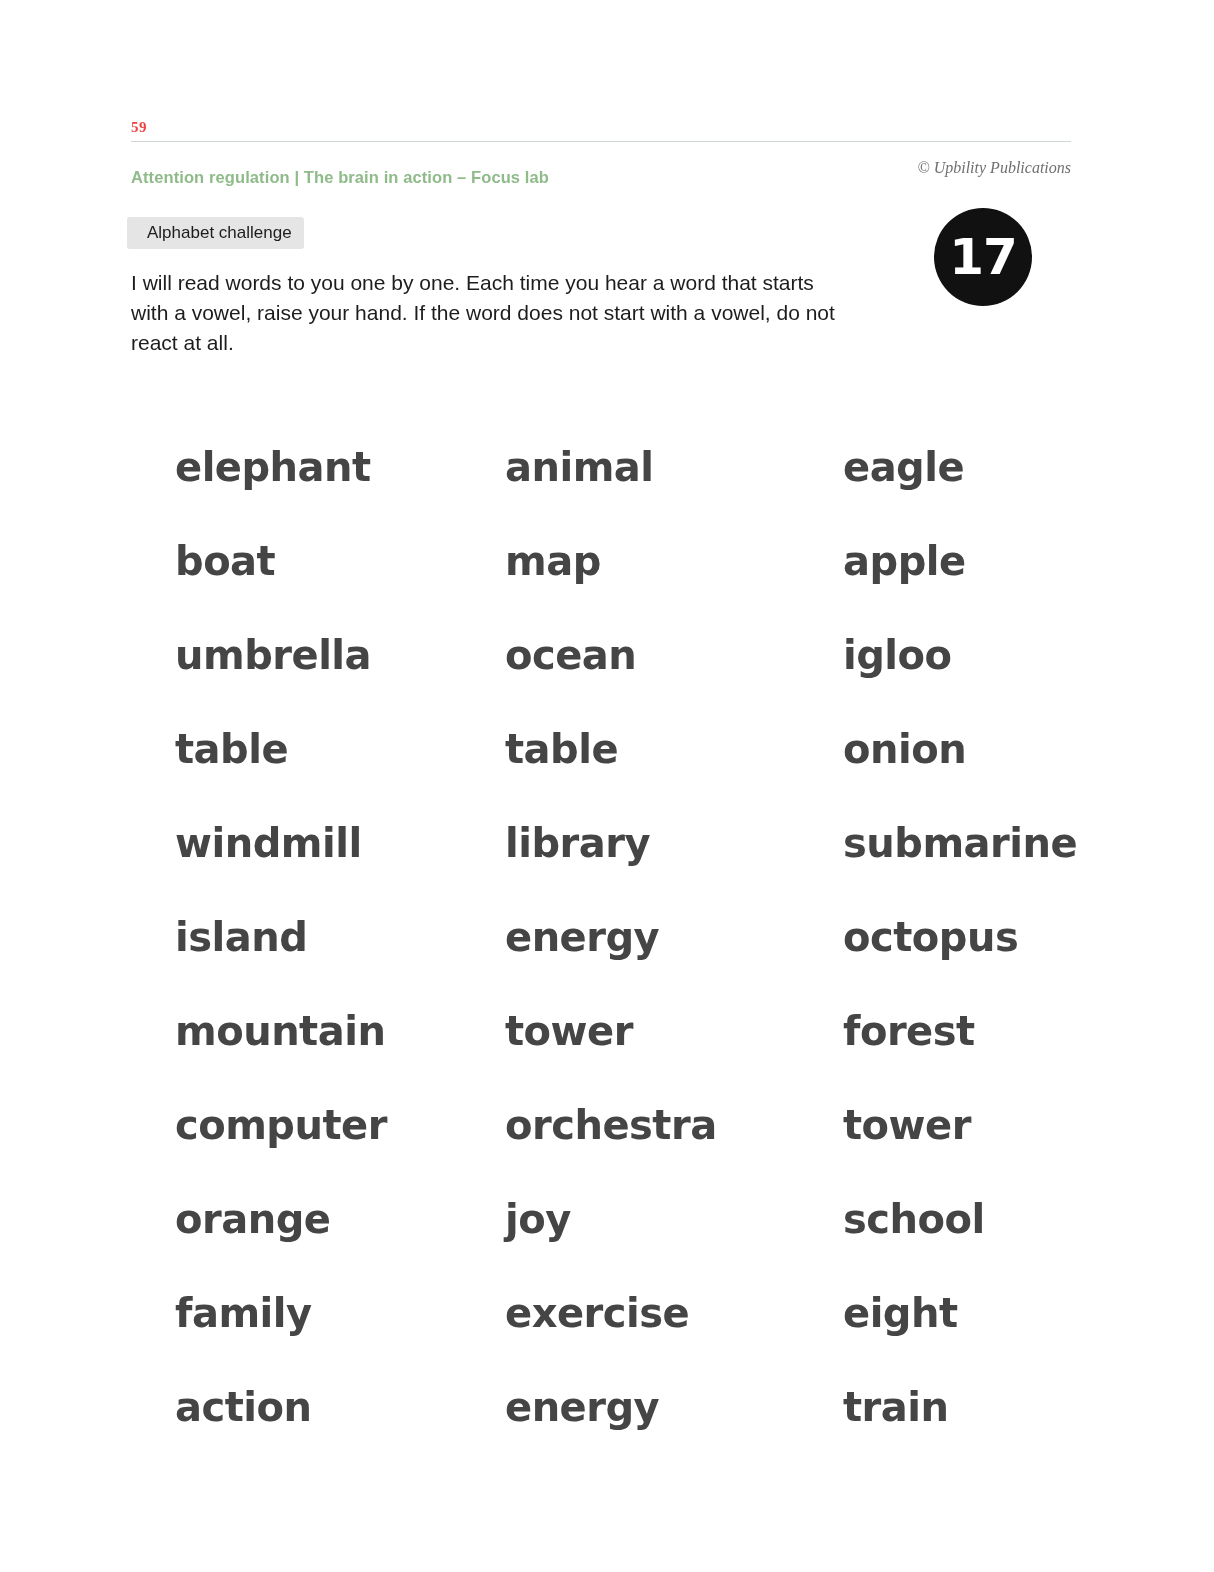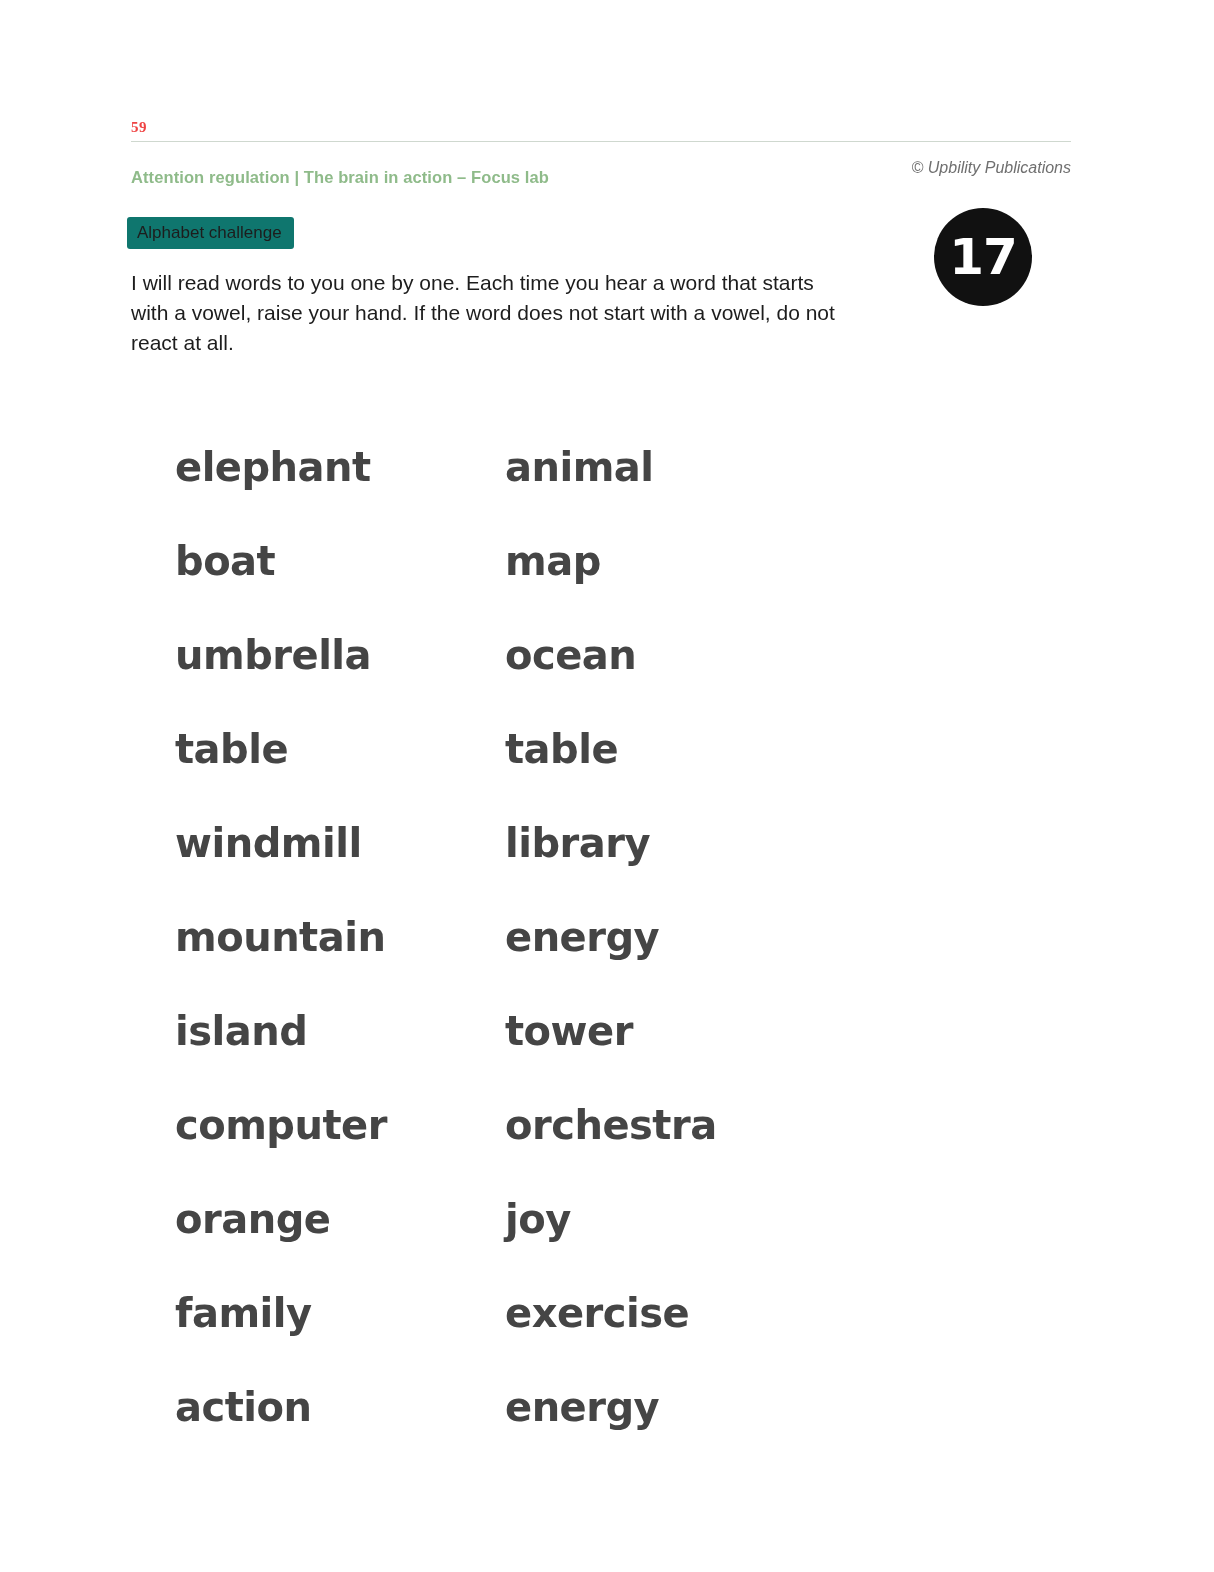--- a/index.html
+++ b/index.html
@@ -47,33 +47,33 @@
     font-family: "Liberation Sans", sans-serif;
     font-size: 16.5px;
     font-weight: bold;
     color: #8fbb8a;
     letter-spacing: 0.1px;
   }
   .publisher {
     position: absolute;
     right: 143px;
     top: 159px;
-    font-family: Liberation Sans, sans-serif;
+    font-family: Liberation Serif, serif;
     font-style: italic;
     font-size: 16px;
     color: #6f6f6f;
   }
 
   
   .title-chip {
     position: absolute;
     left: 127px;
     top: 217px;
-    background: #0f766e;
-    padding: 7px 12px 8px 10px;
+    background: #e5e5e5;
+    padding: 7px 12px 8px 20px;
     border-radius: 3px;
     font-family: "Liberation Sans", sans-serif;
     font-size: 17px;
     color: #1d1d1d;
     line-height: 1;
   }
 
   
   .instructions {
     position: absolute;
@@ -148,35 +148,48 @@
 
   <div class="instructions">I will read words to you one by one. Each time you hear a word that starts with a vowel, raise your hand. If the word does not start with a vowel, do not react at all.</div>
 
   <div class="words">
     <div class="col col-1">
       <div class="word">elephant</div>
       <div class="word">boat</div>
       <div class="word">umbrella</div>
       <div class="word">table</div>
       <div class="word">windmill</div>
+      <div class="word">island</div>
       <div class="word">mountain</div>
-      <div class="word">island</div>
       <div class="word">computer</div>
       <div class="word">orange</div>
       <div class="word">family</div>
       <div class="word">action</div>
     </div>
     <div class="col col-2">
       <div class="word">animal</div>
       <div class="word">map</div>
       <div class="word">ocean</div>
       <div class="word">table</div>
       <div class="word">library</div>
       <div class="word">energy</div>
       <div class="word">tower</div>
       <div class="word">orchestra</div>
       <div class="word">joy</div>
       <div class="word">exercise</div>
       <div class="word">energy</div>
     </div>
+    <div class="col col-3">
+      <div class="word">eagle</div>
+      <div class="word">apple</div>
+      <div class="word">igloo</div>
+      <div class="word">onion</div>
+      <div class="word">submarine</div>
+      <div class="word">octopus</div>
+      <div class="word">forest</div>
+      <div class="word">tower</div>
+      <div class="word">school</div>
+      <div class="word">eight</div>
+      <div class="word">train</div>
+    </div>
   </div>
 
 </div>
 
 </body></html>

